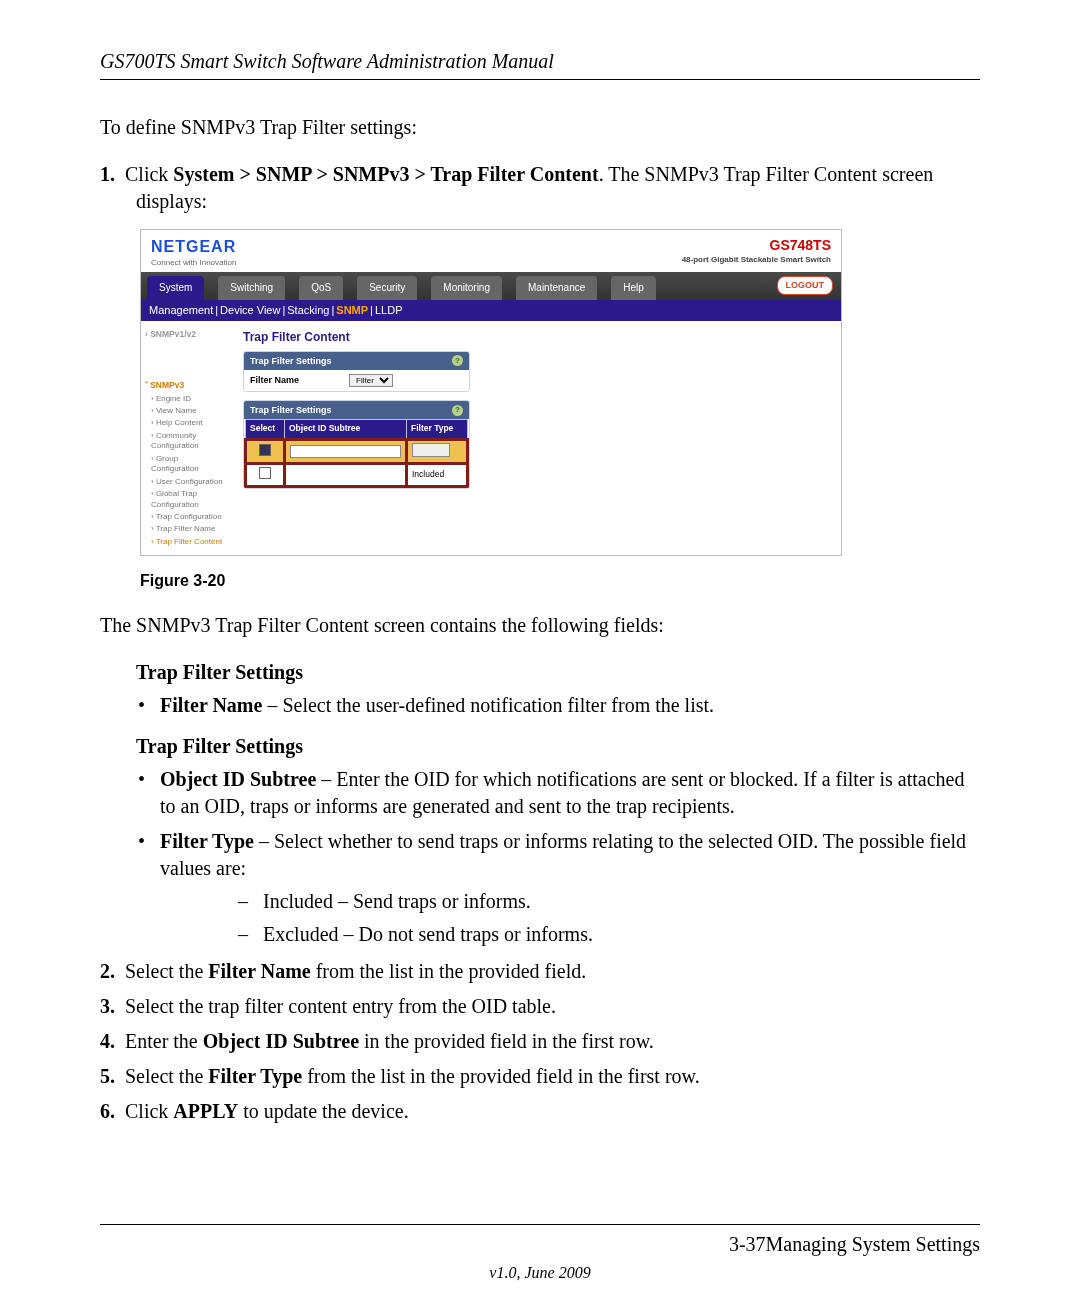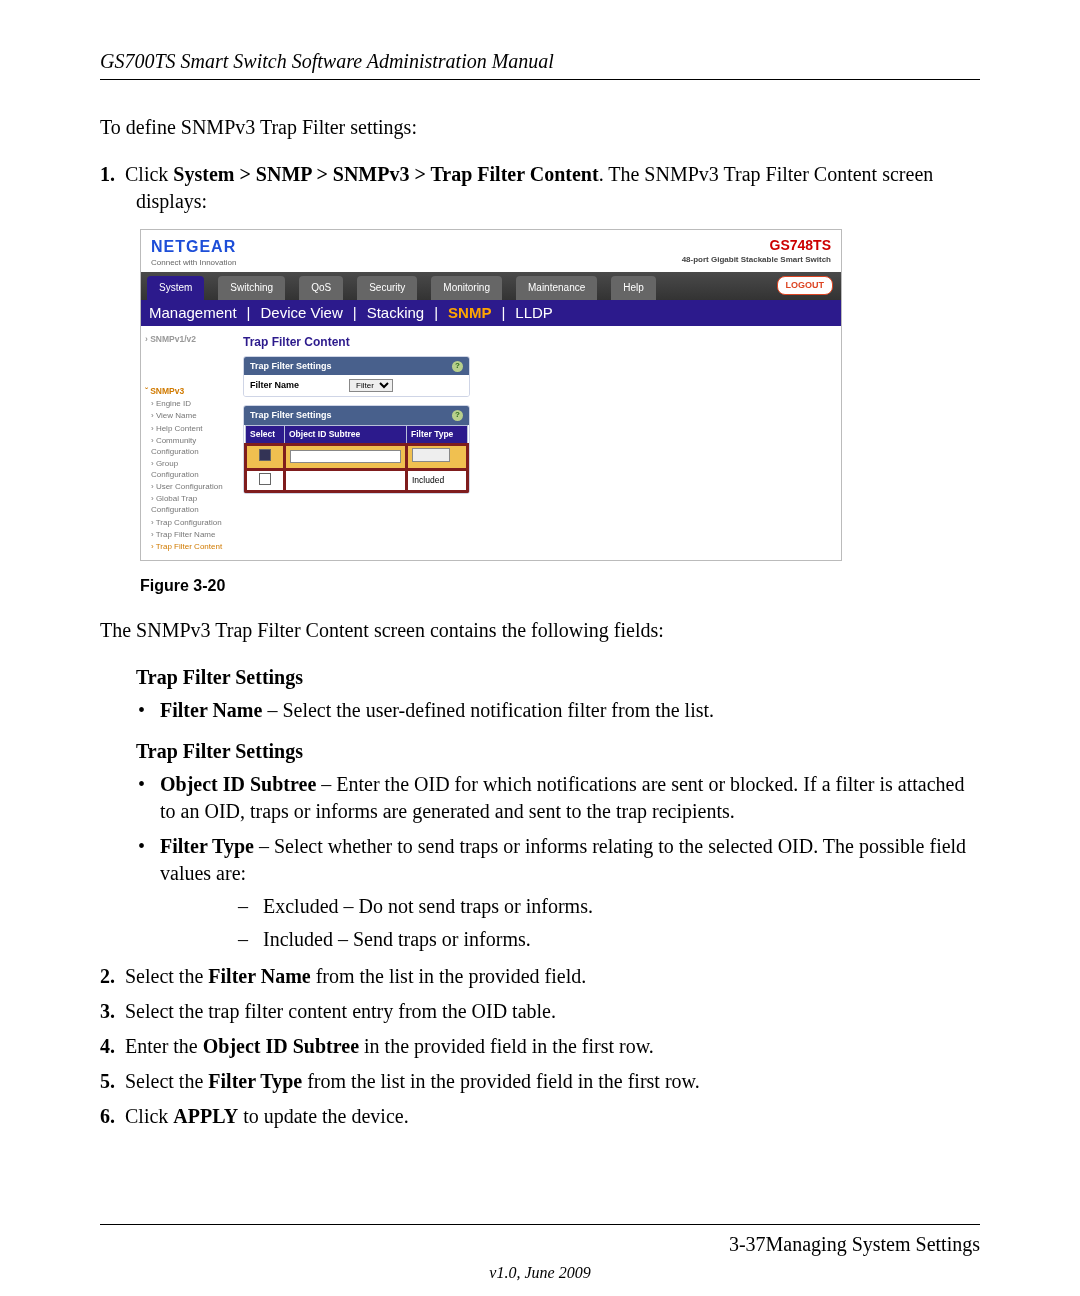--- a/index.html
+++ b/index.html
@@ -64,22 +64,22 @@
     background: #666; color: #fff; padding: 5px 12px 5px 12px; border-radius: 4px 4px 0 0;
     font-size: 10px; margin-right: 2px;
   }
   .ss-tab.active { background: #2c1a8c; }
   .ss-logout {
     position: absolute; right: 8px; top: 4px;
     border: 1px solid #d42; color: #d42; background: #fff;
     border-radius: 8px; padding: 2px 8px; font-size: 9px; font-weight: bold;
   }
   .ss-subnav {
-    background: #2c1a8c; color: #fff; font-size: 15px; padding: 3px 8px;
-    display: flex; gap: 10px;
+    background: #2c1a8c; color: #fff; font-size: 11px; padding: 3px 8px;
+    display: flex; gap: 2px;
   }
   .ss-subnav span.active { color: #ffa500; font-weight: bold; }
   .ss-main { display: flex; align-items: stretch; }
   .ss-side {
     width: 82px; padding: 6px 4px; background: #fff;
     font-size: 8.5px; color: #666;
   }
   .ss-side .lvl1 { color: #999; font-weight: bold; margin: 2px 0; font-size: 8.5px;}
   .ss-side .lvl1.open { color: #d07a00; margin-top: 40px; }
   .ss-side .lvl2 { color: #777; margin: 1.5px 0 1.5px 6px; font-size: 8px; }
@@ -232,22 +232,22 @@
     <p class="bold" style="margin:10px 0 0 36px;">Trap Filter Settings</p>
     <ul class="bullets">
       <li>•&nbsp;&nbsp;&nbsp;<span class="bold">Filter Name</span><span> – Select the user-defined notification filter from the list.</span></li>
     </ul>
 
     <p class="bold" style="margin:14px 0 0 36px;">Trap Filter Settings</p>
     <ul class="bullets">
       <li>•&nbsp;&nbsp;&nbsp;<span class="bold">Object ID Subtree</span><span> – Enter the OID for which notifications are sent or blocked. If a filter is attached to an OID, traps or informs are generated and sent to the trap recipients.</span></li>
       <li>•&nbsp;&nbsp;&nbsp;<span class="bold">Filter Type</span><span> – Select whether to send traps or informs relating to the selected OID. The possible field values are:</span>
         <ul class="dashes">
+          <li>–&nbsp;&nbsp;&nbsp;<span>Included – Send traps or informs.</span></li>
           <li>–&nbsp;&nbsp;&nbsp;<span>Excluded – Do not send traps or informs.</span></li>
-          <li>–&nbsp;&nbsp;&nbsp;<span>Included – Send traps or informs.</span></li>
         </ul>
       </li>
     </ul>
 
     <ol class="steps" style="margin-top:10px;">
       <li><span class="step-num">2.</span>&nbsp;&nbsp;<span>Select the </span><span class="bold">Filter Name</span><span> from the list in the provided field.</span></li>
       <li><span class="step-num">3.</span>&nbsp;&nbsp;<span>Select the trap filter content entry from the OID table.</span></li>
       <li><span class="step-num">4.</span>&nbsp;&nbsp;<span>Enter the </span><span class="bold">Object ID Subtree</span><span> in the provided field in the first row.</span></li>
       <li><span class="step-num">5.</span>&nbsp;&nbsp;<span>Select the </span><span class="bold">Filter Type</span><span> from the list in the provided field in the first row.</span></li>
       <li><span class="step-num">6.</span>&nbsp;&nbsp;<span>Click </span><span class="bold">APPLY</span><span> to update the device.</span></li>

